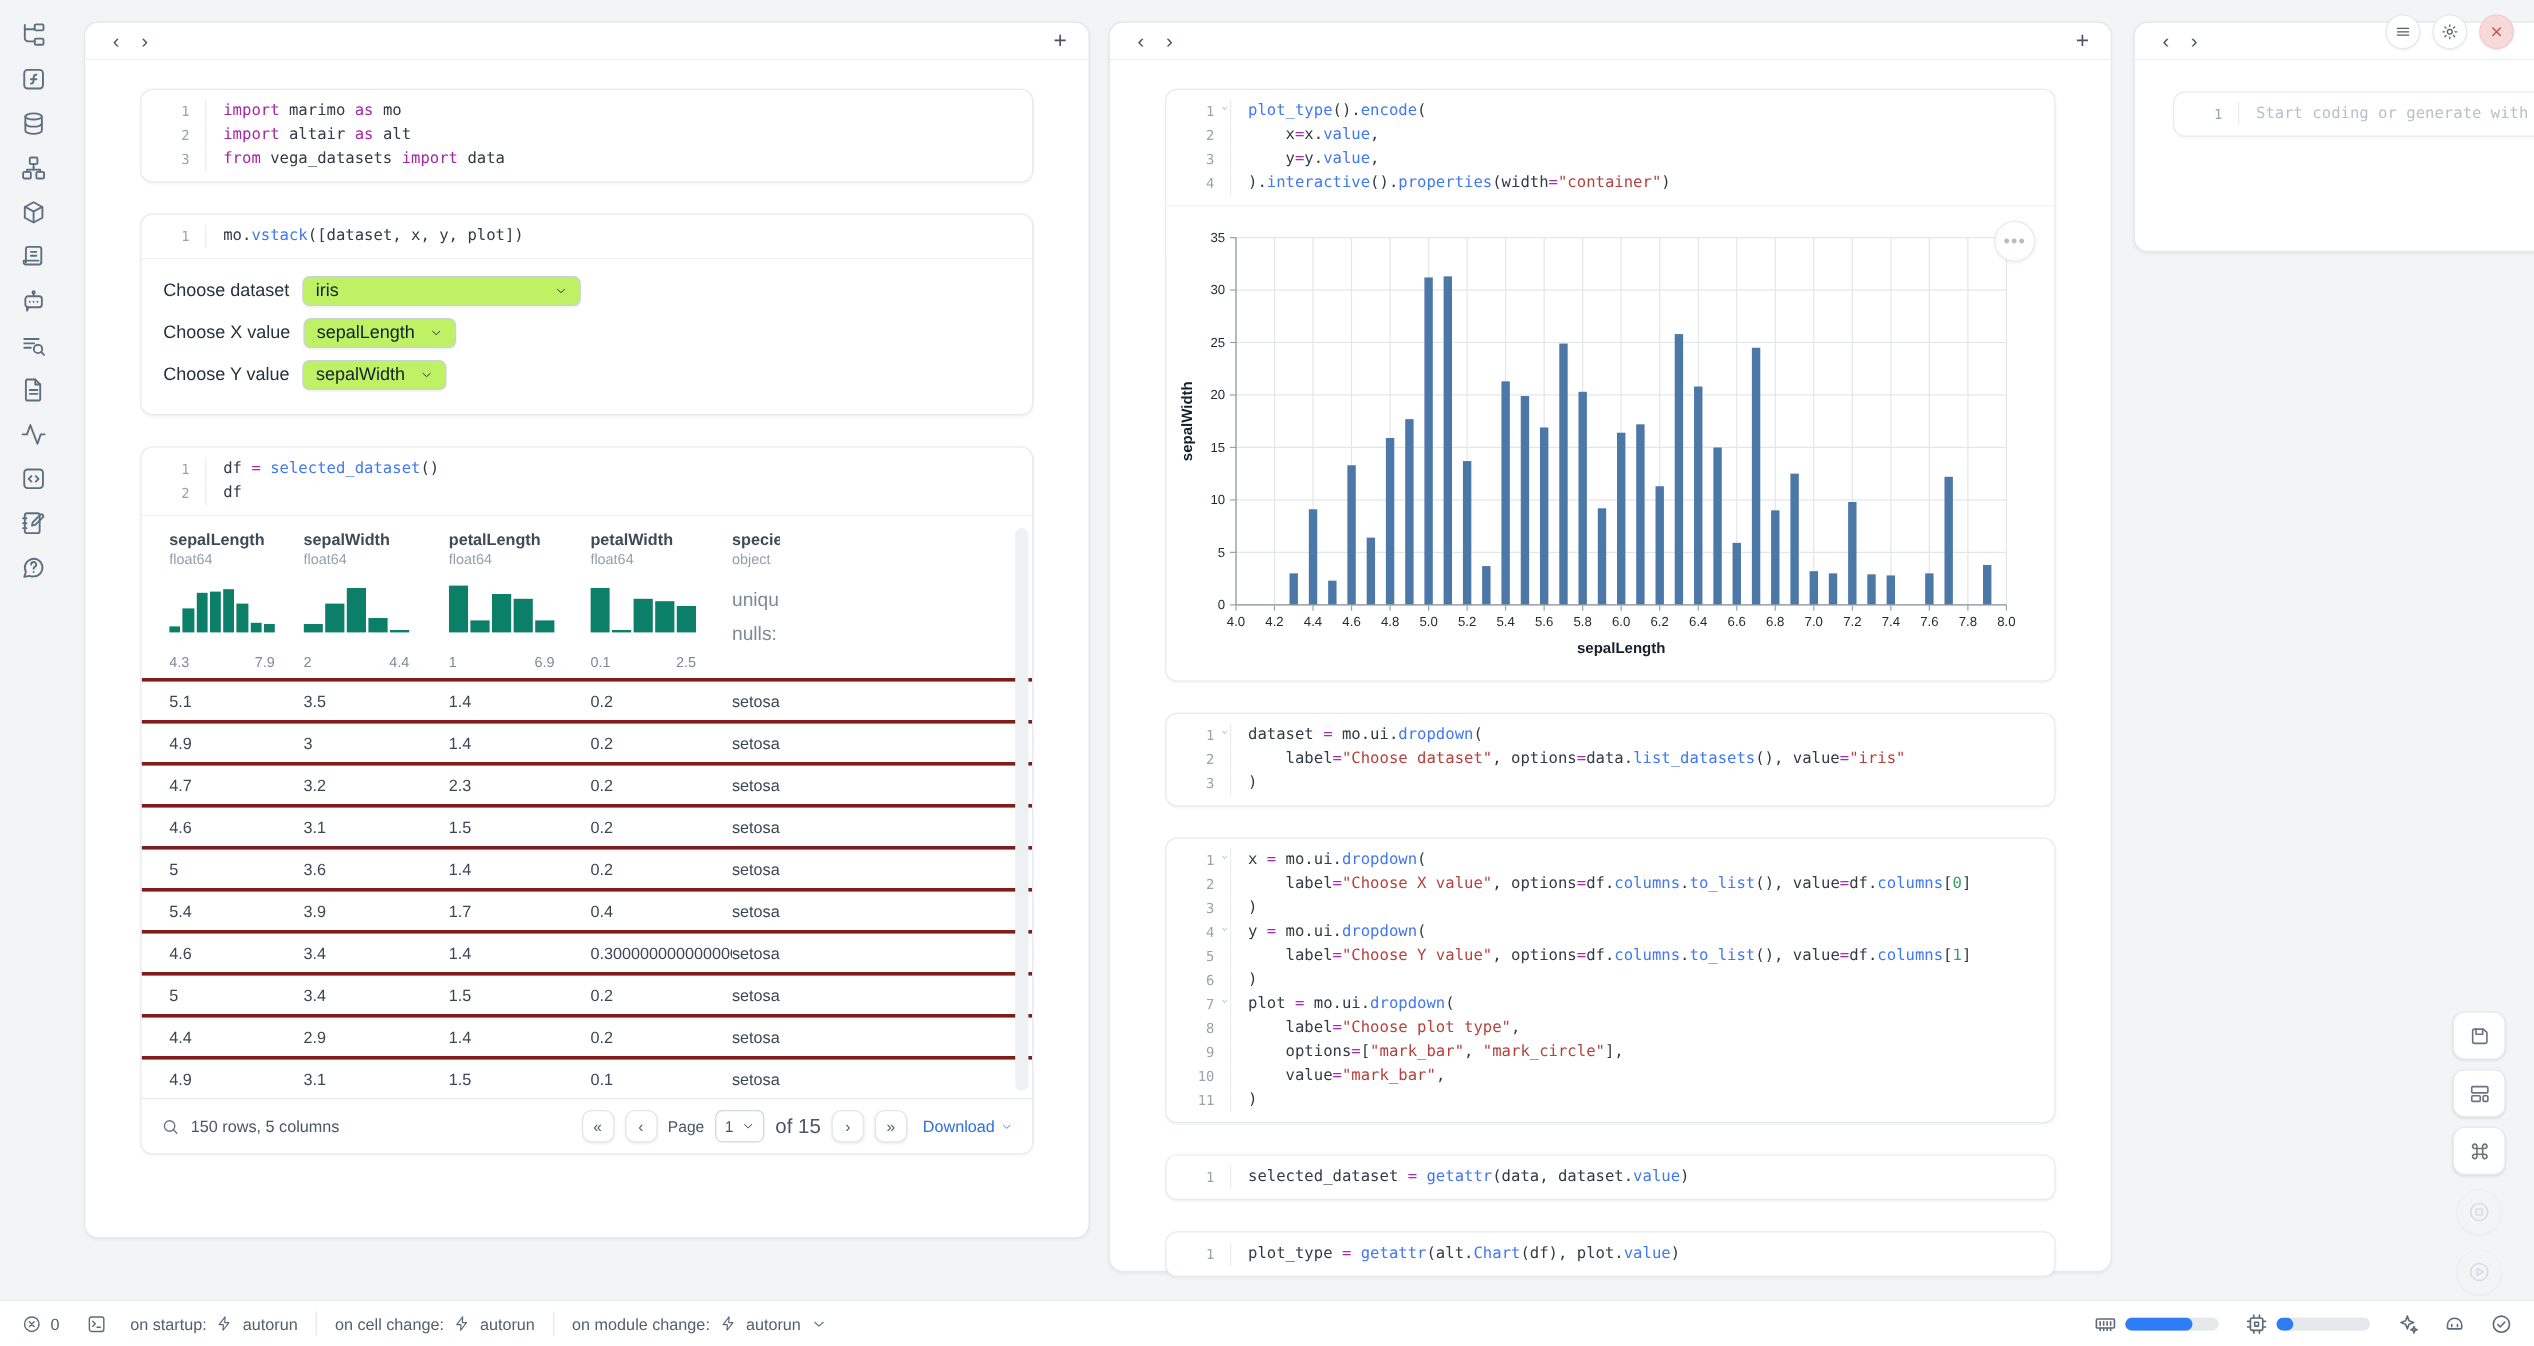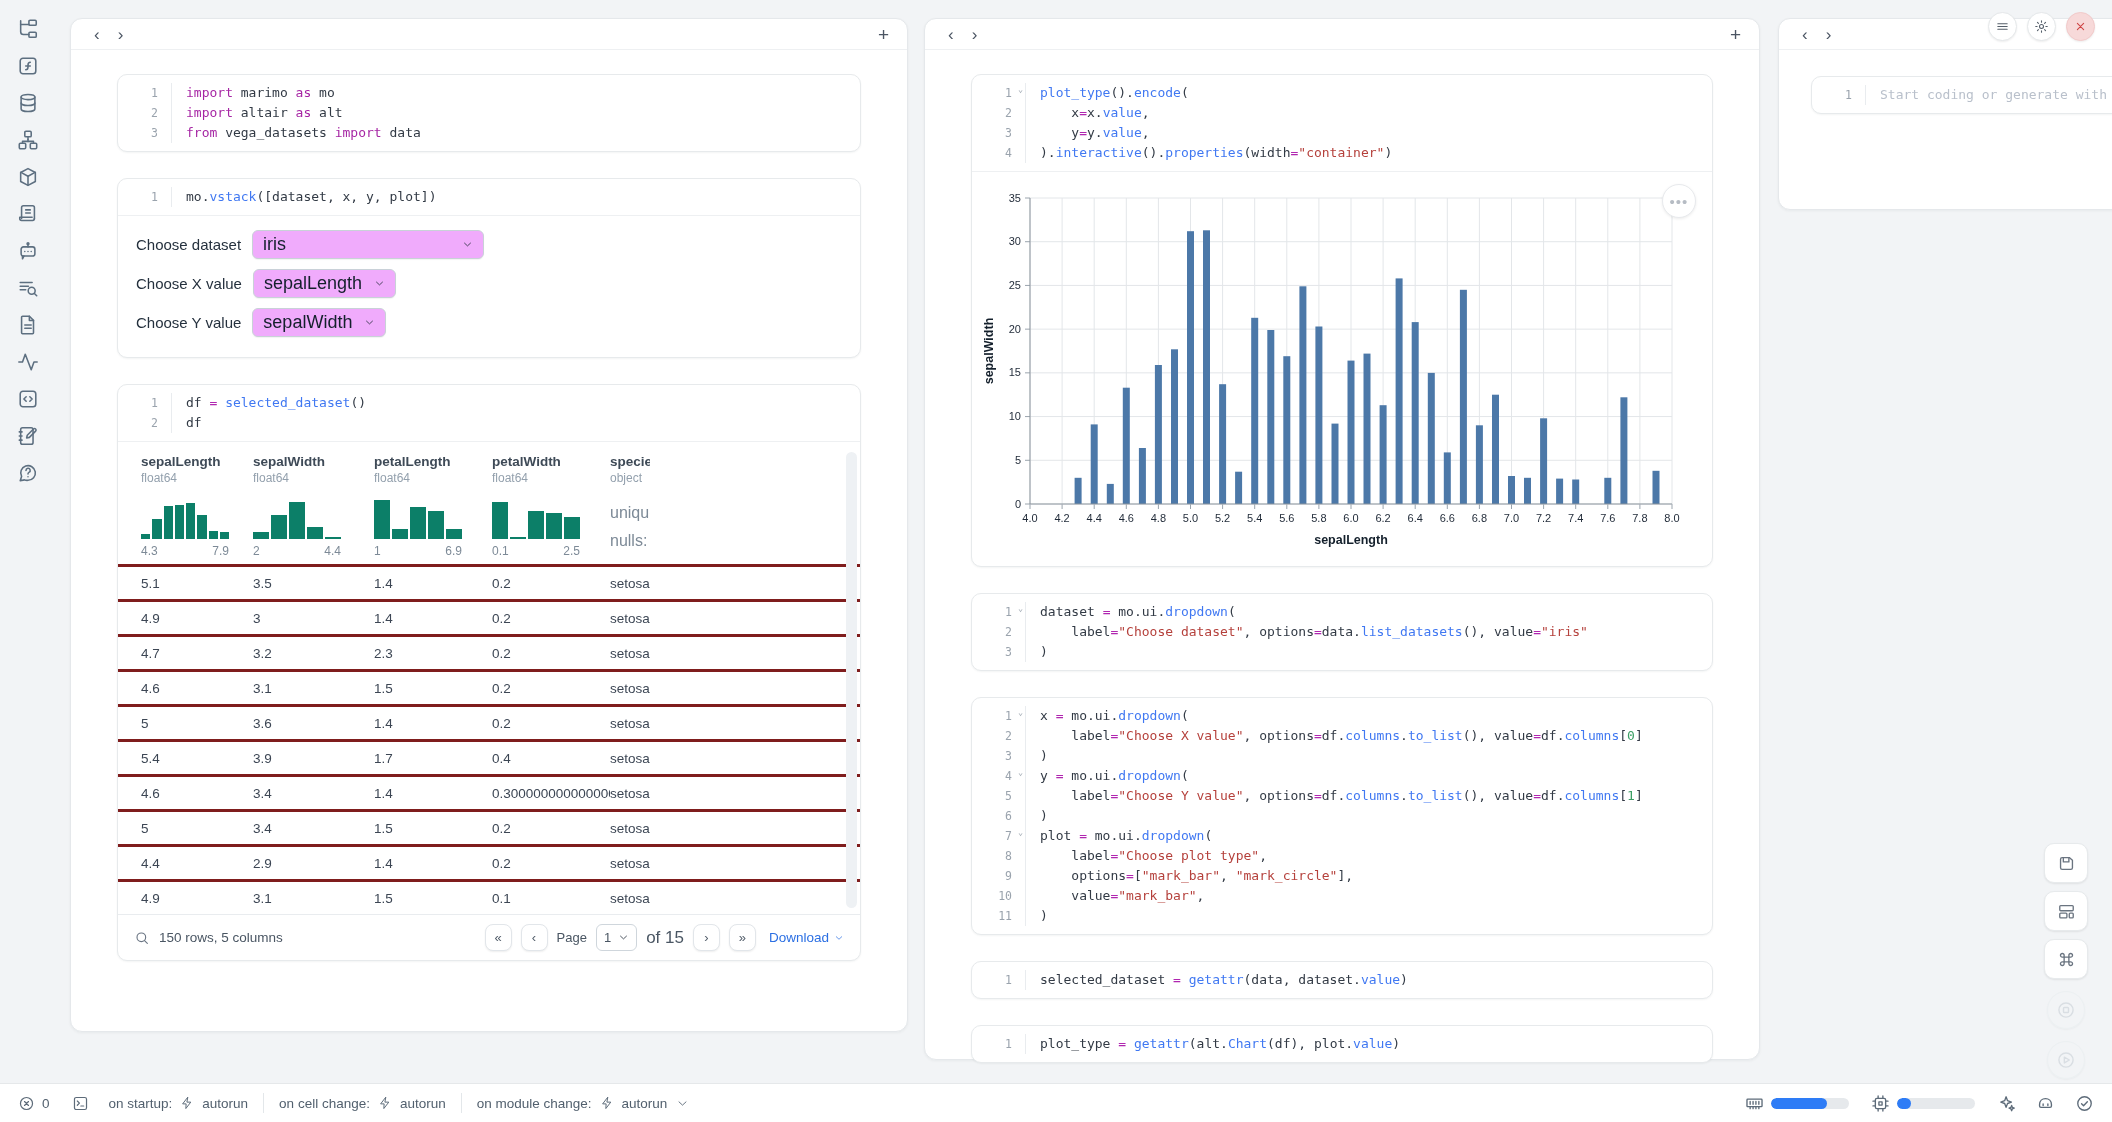--- a/index.html
+++ b/index.html
@@ -26,34 +26,34 @@
   .fold{position:absolute;right:2px;bottom:4px;font-size:8.5px;color:#a6aeb8;font-style:normal}
   .cd{padding:0 14px;white-space:pre;color:#323a45}
   .tk-kw{color:#a626a4}.tk-fn{color:#4078f2}.tk-prop{color:#4078f2}.tk-str{color:#b5413c}
   .tk-num{color:#3a9e64}.tk-op{color:#b026b0}
   .tk-ph{color:#b9c0cb}.tk-phu{color:#b9c0cb;text-underline-offset:3px}
   .out{border-top:1px solid #eef0f2}
 
   
   .frm{padding:14px 18px 20px;display:flex;flex-direction:column;gap:10px}
   .frow{display:flex;align-items:center;gap:11px;font-size:15px;color:#25313e}
-  .sel{display:inline-flex;align-items:center;gap:12px;border:1px solid #c9d1d8;border-radius:6px;background:#f0abfc;
-       box-shadow:0 1px 1px rgba(0,0,0,.05);padding:3px 10px;font-size:18px;color:#14202c;cursor:pointer;justify-content:space-between}
+  .sel{display:inline-flex;align-items:center;gap:12px;border:1px solid #c9d1d8;border-radius:6px;background:#bef264;
+       box-shadow:0 1px 1px rgba(0,0,0,.05);padding:3px 10px;font-size:15px;color:#14202c;cursor:pointer;justify-content:space-between}
   .sel.wide{width:210px}
   .chev{width:11px;height:11px;color:#1f2937;flex:0 0 auto}
 
   
   .df{position:relative;font-size:13.5px;color:#3c4654}
   .df-head{display:grid;grid-template-columns:112px 121px 118px 118px 40px 1fr;padding:12px 0 6px 23px}
   .hcol{overflow:hidden;white-space:nowrap}
   .hname{font-weight:bold;color:#3e4a57;font-size:13.5px}
   .htype{color:#93a0ad;font-size:12px;margin-top:2px}
   .hist{margin-top:10px;height:44px;width:88px;display:flex;align-items:flex-end;gap:2px}
   .hist i{flex:1 1 0;background:#0c7f68;display:block;border-radius:0}
-  .hrange{width:88px;display:flex;justify-content:space-between;color:#7d8a97;font-size:12px;margin-top:5px}
+  .hrange{width:88px;display:flex;justify-content:space-between;color:#7d8a97;font-size:12px;margin-top:18px}
   .hstats{margin-top:14px;font-size:16px;color:#7d8a97;line-height:1.75;overflow:hidden;white-space:nowrap}
   .tr{display:grid;grid-template-columns:112px 121px 118px 118px 40px 1fr;padding-left:23px;height:32px;align-items:center;border-top:3px solid #7f1d1d}
   .td{overflow:hidden;white-space:nowrap}
   .vtrack{position:absolute;right:3px;top:10px;bottom:6px;width:11px;background:#eef1f4;border-radius:8px}
   .tfoot{display:flex;align-items:center;border-top:1px solid #e9ecef;padding:9px 16px;gap:9px;font-size:13.5px;color:#4a5663}
   .sico{width:16px;height:16px;color:#6b7684}
   .spacer{flex:1}
   .pbtn{width:27px;height:27px;border:1px solid #e2e6ea;border-radius:8px;background:#fff;box-shadow:0 1px 2px rgba(0,0,0,.07);
         display:flex;align-items:center;justify-content:center;color:#525d6a;font-size:13px;cursor:pointer;flex:0 0 auto}
   .psel{border:1px solid #cfd6dc;border-radius:6px;height:25px;padding:0 7px;display:flex;align-items:center;gap:7px;font-size:13px;background:#fff;cursor:pointer}

